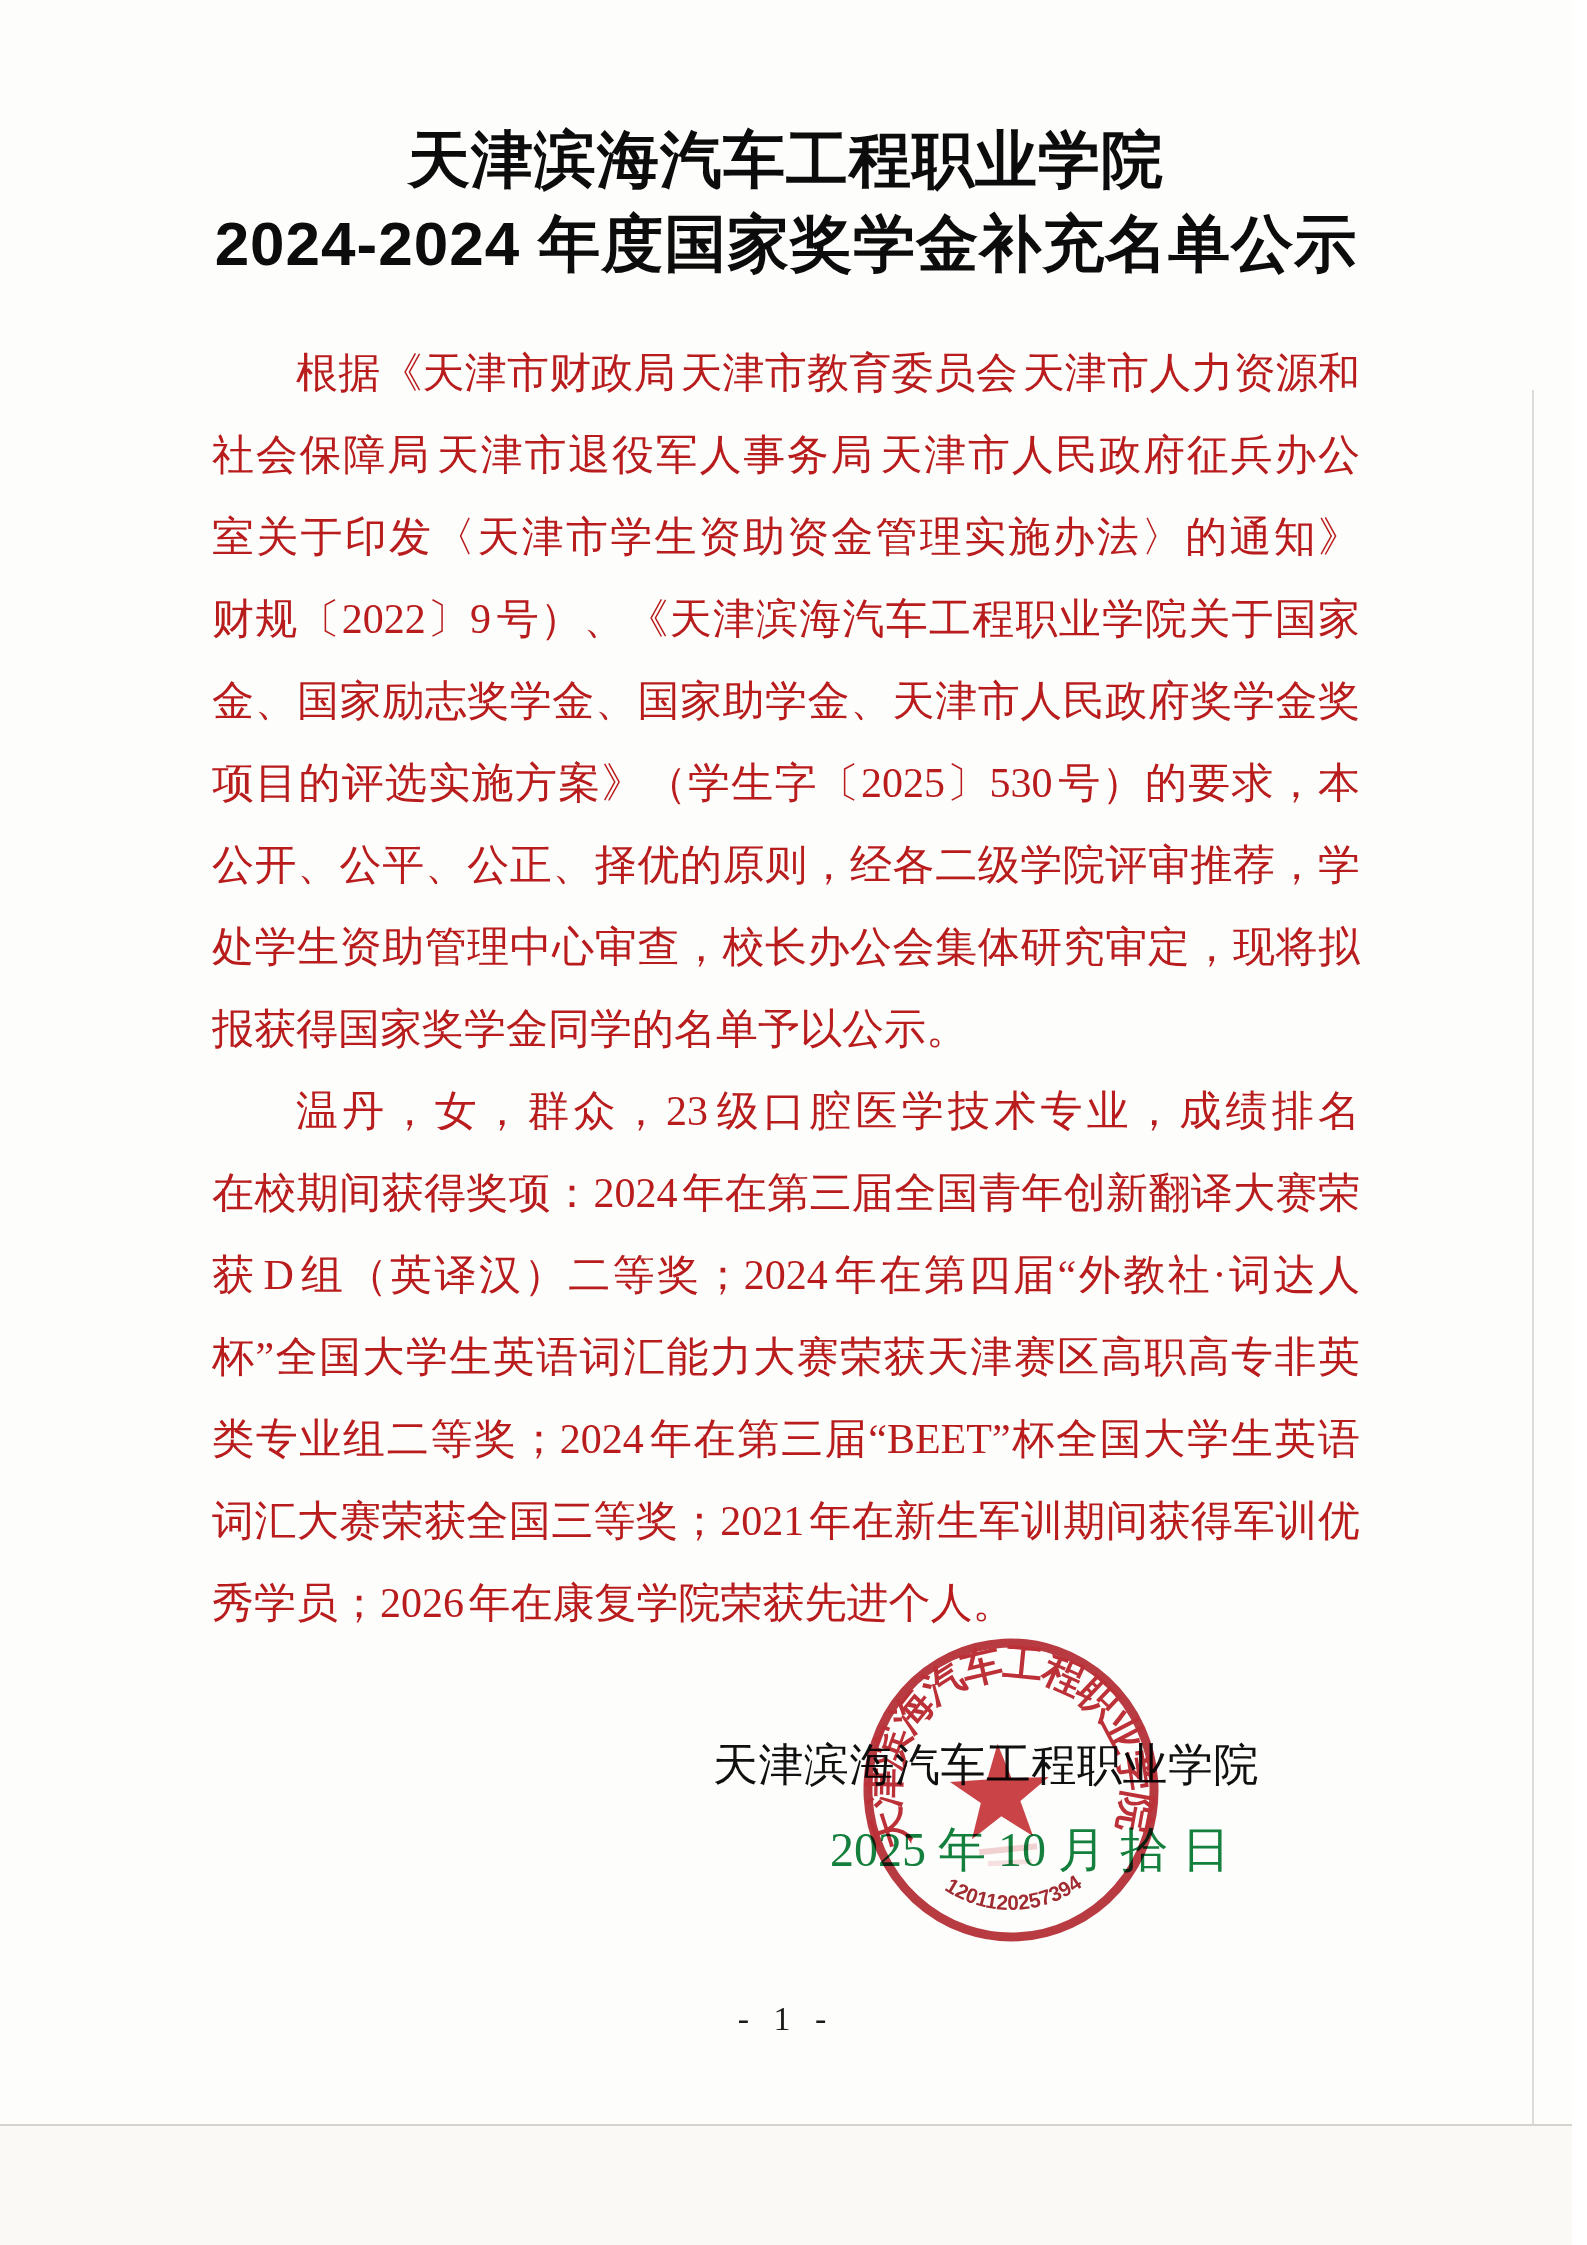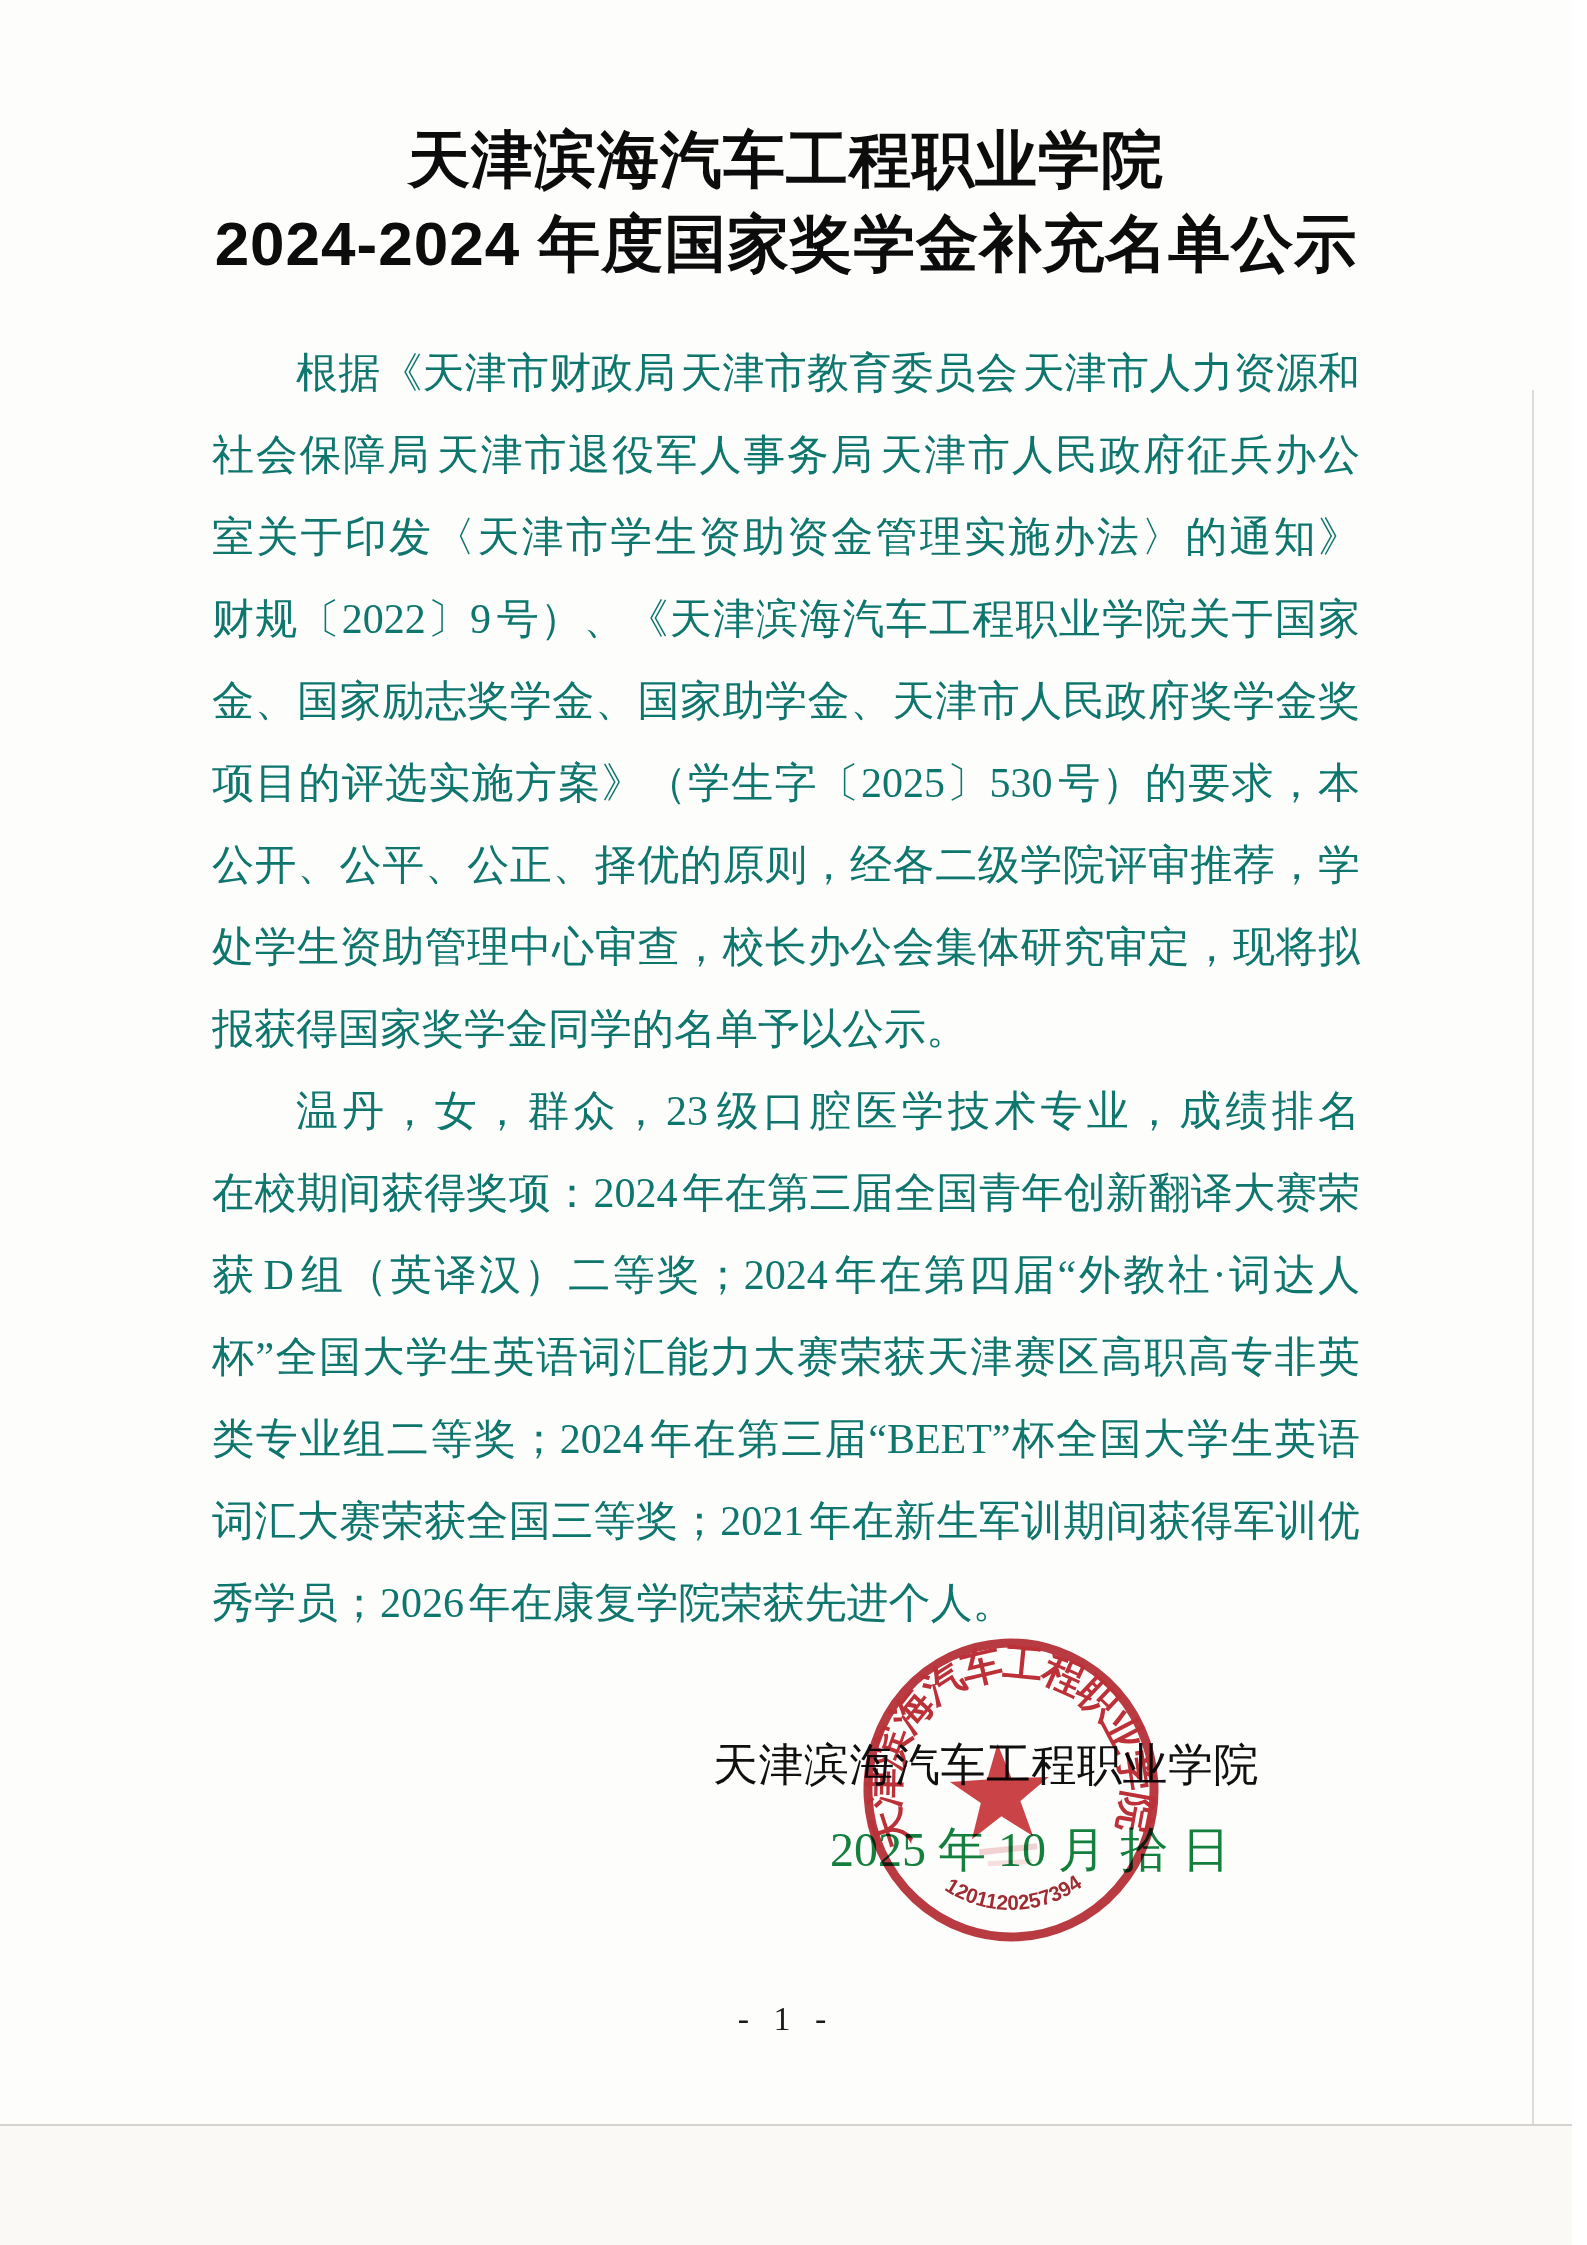--- a/index.html
+++ b/index.html
@@ -22,21 +22,21 @@
     line-height: 84px;
     color: #0c0c0c;
     letter-spacing: 1px;
   }
   .body-text {
     position: absolute;
     left: 212px; top: 332px; width: 1148px;
     font-size: 42px;
     line-height: 82.3px;
     word-spacing: -6px;
-    color: #0f766e;
+    color: #b91c1c;
   }
   .bline {
     height: 82px;
     overflow: hidden;
     text-align: justify;
     text-align-last: justify;
     text-justify: inter-character;
   }
   .bline.para-start { text-indent: 84px; }
   .bline.para-end { text-align-last: left; }

